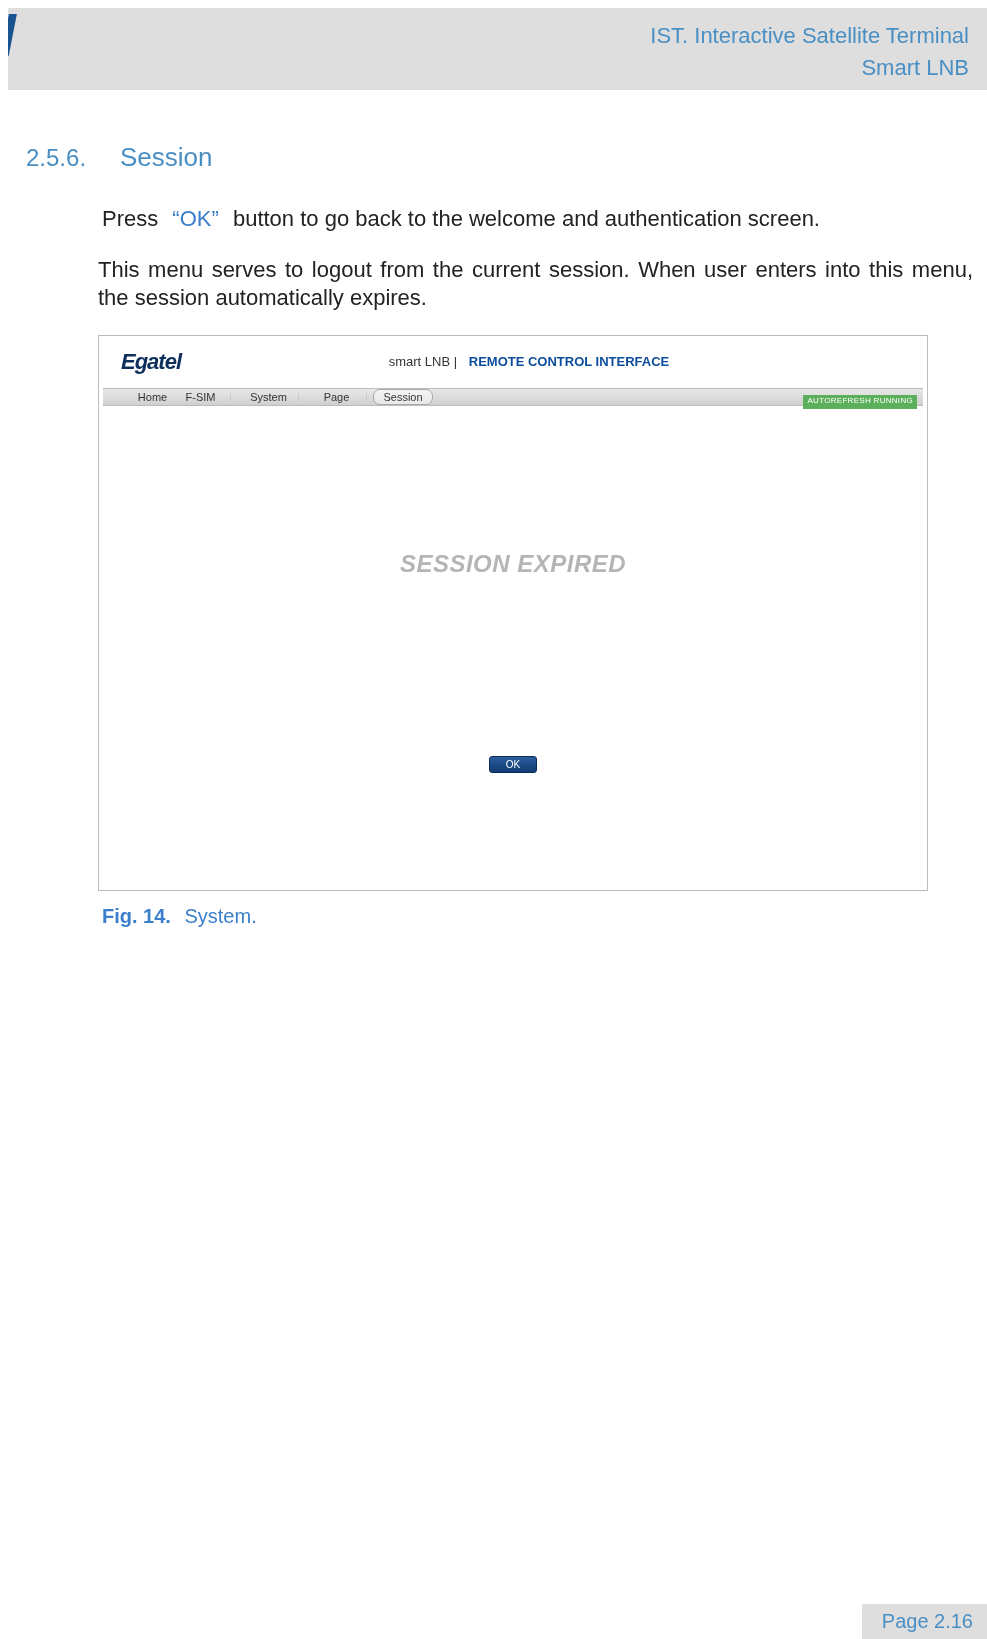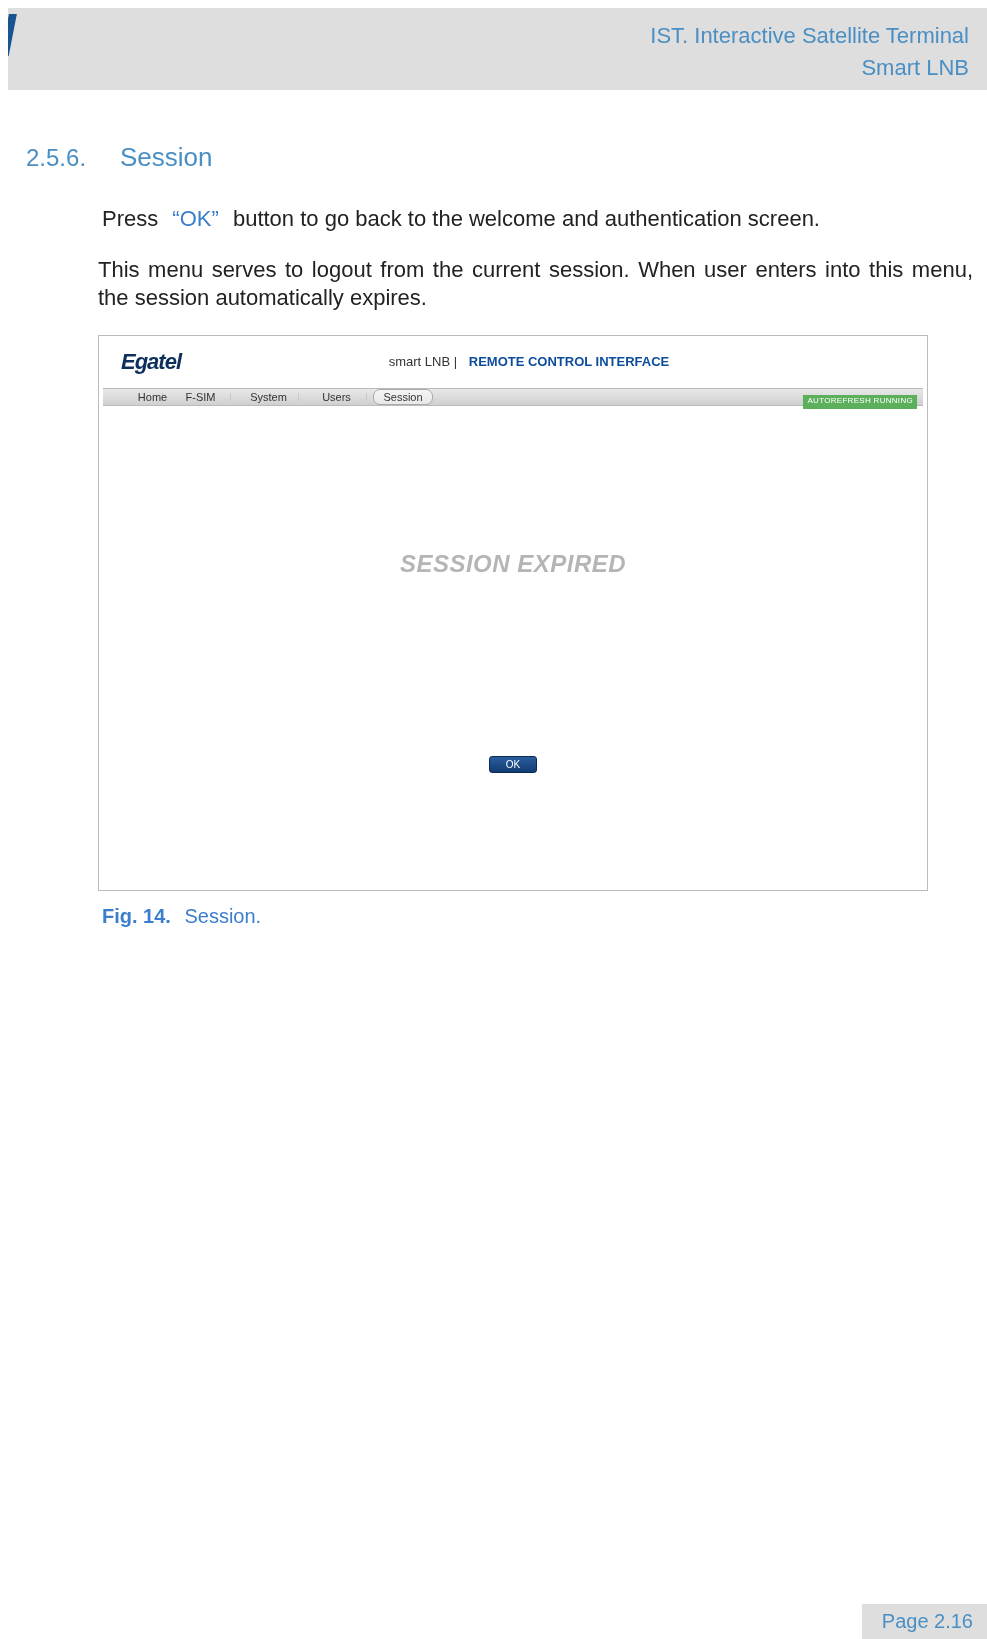--- a/index.html
+++ b/index.html
@@ -213,30 +213,30 @@
     <div class="shot-header">
       <div class="shot-logo">Egatel</div>
       <div class="shot-title">
         <span>smart LNB | </span><span class="blue">REMOTE CONTROL INTERFACE</span>
       </div>
     </div>
     <div class="menu-bar">
       <div class="menu-item">Home</div>
       <div class="menu-item">F-SIM</div>
       <div class="menu-item">System</div>
-      <div class="menu-item">Users</div>
+      <div class="menu-item">Page</div>
       <div class="menu-item active">Session</div>
       <div class="autorefresh">AUTOREFRESH RUNNING</div>
     </div>
     <div class="session-expired">SESSION EXPIRED</div>
     <div class="ok-btn-wrap">
       <div class="ok-btn">OK</div>
     </div>
   </div>
 
   <div class="fig-caption">
-    <span class="fig-num">Fig. 14.</span><span class="fig-text"> Session.</span>
+    <span class="fig-num">Fig. 14.</span><span class="fig-text"> System.</span>
   </div>
 </div>
 
 <div class="page-footer">
   <div class="page-footer-bar">Page 2.16</div>
 </div>
 
 </body></html>

